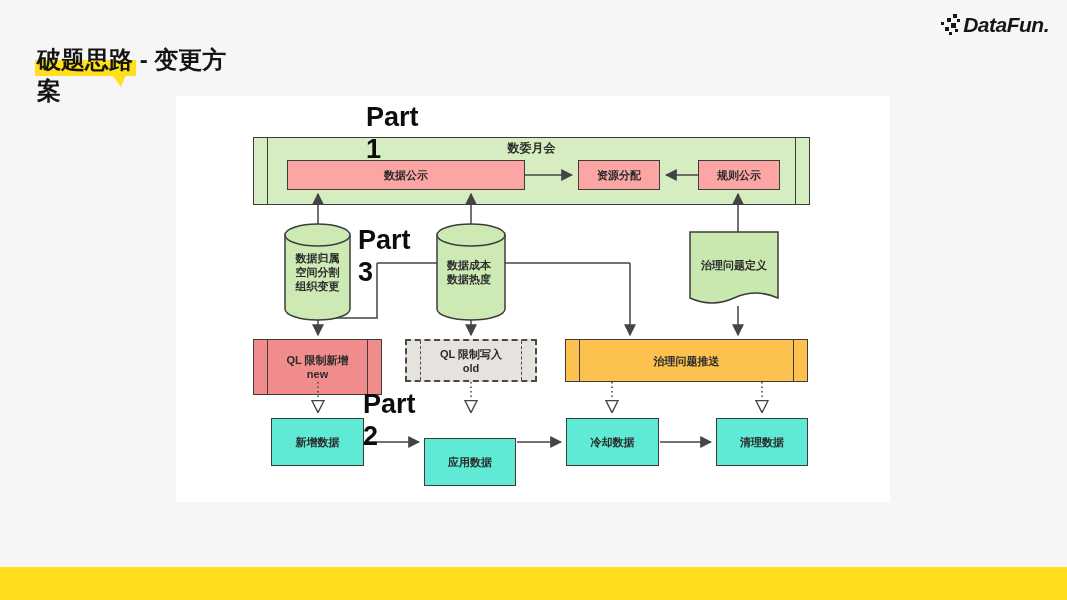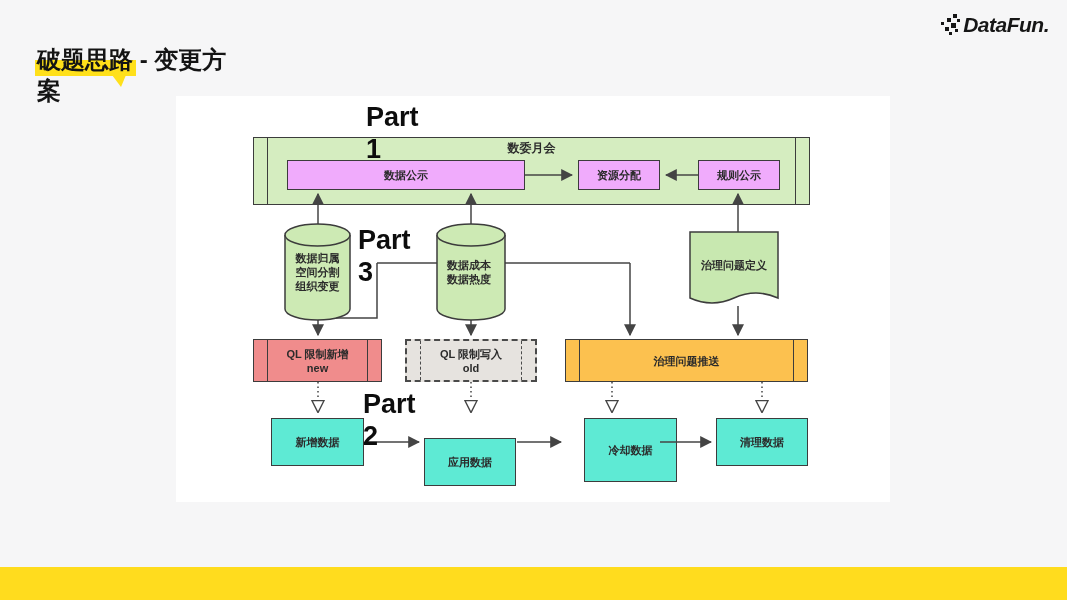--- a/index.html
+++ b/index.html
@@ -17,21 +17,21 @@
   .footer-bar{position:absolute;left:0;top:567px;width:1067px;height:33px;background:#ffdc1e;}
   
   .panel{position:absolute;left:176px;top:96px;width:714px;height:406px;background:#ffffff;}
   .node{position:absolute;display:flex;align-items:center;justify-content:center;flex-direction:column;
         box-sizing:border-box;border:1.5px solid #3c3c3c;font-size:11px;font-weight:bold;color:#2b2b2b;
         text-align:center;line-height:14px;}
   .sidebar-l,.sidebar-r{position:absolute;top:0;bottom:0;width:0;border-left:1.5px solid #3c3c3c;}
   .sidebar-l{left:13px;} .sidebar-r{right:13px;}
   .dashed .sidebar-l,.dashed .sidebar-r{border-left:1.5px dashed #4a4a4a;}
   .container-green{background:#d5edc0;}
-  .box-green{background:#f0abfc;}
+  .box-green{background:#fca5a5;}
   .red{background:#f08c8c;}
   .gray{background:#e6e3df;border:2px dashed #4a4a4a;}
   .orange{background:#fcc14f;}
   .blue{background:#5eead4;}
   .meeting-title{position:absolute;left:77px;top:44px;width:557px;text-align:center;
         font-size:12px;font-weight:bold;color:#2b2b2b;z-index:2;}
   .shape-label{position:absolute;z-index:3;font-size:11px;font-weight:bold;color:#2b2b2b;
         text-align:center;line-height:14px;pointer-events:none;}
   .part-label{position:absolute;z-index:6;font-size:27px;font-weight:800;color:#0d0d0d;line-height:32px;}
   svg.wires{position:absolute;left:0;top:0;z-index:2;pointer-events:none;}
@@ -75,21 +75,21 @@
     <div class="node box-green" style="left:111px;top:64px;width:238px;height:30px;z-index:2;">
       <span>数据公示</span>
     </div>
     <div class="node box-green" style="left:402px;top:64px;width:82px;height:30px;z-index:2;">
       <span>资源分配</span>
     </div>
     <div class="node box-green" style="left:522px;top:64px;width:82px;height:30px;z-index:2;">
       <span>规则公示</span>
     </div>
 
-    <div class="node red" style="left:77px;top:243px;width:129px;height:43px;">
+    <div class="node red" style="left:77px;top:243px;width:129px;height:56px;">
       <span class="sidebar-l"></span>
       <span class="sidebar-r"></span>
       <span>QL 限制新增</span>
       <span>new</span>
     </div>
     <div class="node gray dashed" style="left:229px;top:243px;width:132px;height:43px;">
       <span class="sidebar-l"></span>
       <span class="sidebar-r"></span>
       <span>QL 限制写入</span>
       <span>old</span>
@@ -99,21 +99,21 @@
       <span class="sidebar-r"></span>
       <span>治理问题推送</span>
     </div>
 
     <div class="node blue" style="left:95px;top:322px;width:93px;height:48px;">
       <span>新增数据</span>
     </div>
     <div class="node blue" style="left:248px;top:322px;width:92px;height:48px;margin-top:20px;">
       <span>应用数据</span>
     </div>
-    <div class="node blue" style="left:390px;top:322px;width:93px;height:64px;margin-left:18px;">
+    <div class="node blue" style="left:390px;top:322px;width:93px;height:48px;">
       <span>冷却数据</span>
     </div>
     <div class="node blue" style="left:540px;top:322px;width:92px;height:48px;">
       <span>清理数据</span>
     </div>
 
     <svg class="wires" width="714" height="406" viewBox="0 0 714 406">
       <defs>
         <marker id="af" viewBox="0 0 10 10" refX="9" refY="5" markerWidth="8" markerHeight="8" orient="auto">
           <path d="M0,0 L10,5 L0,10 z" fill="#444"></path>

